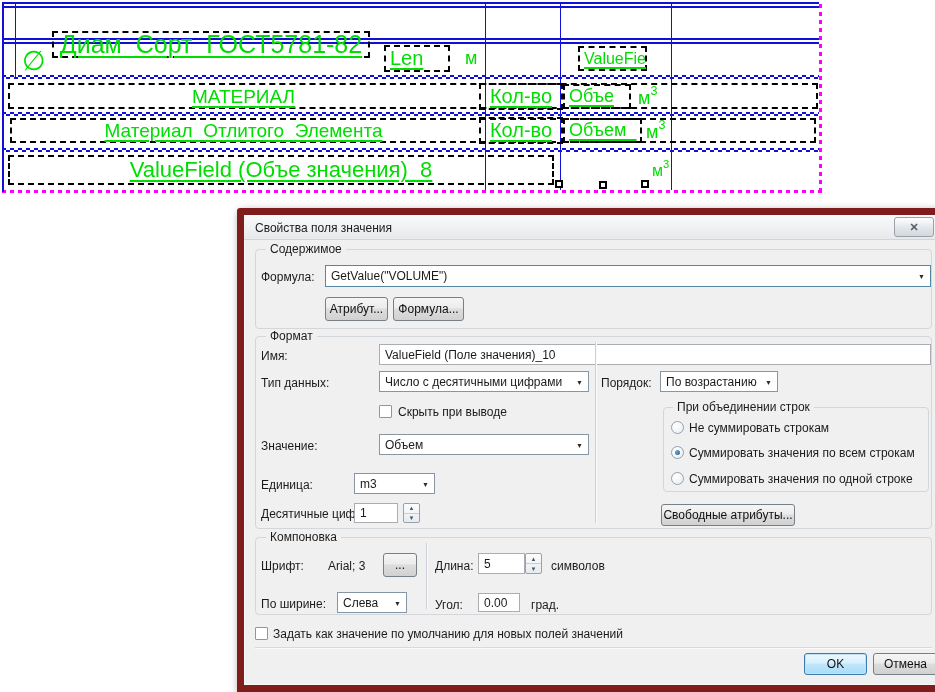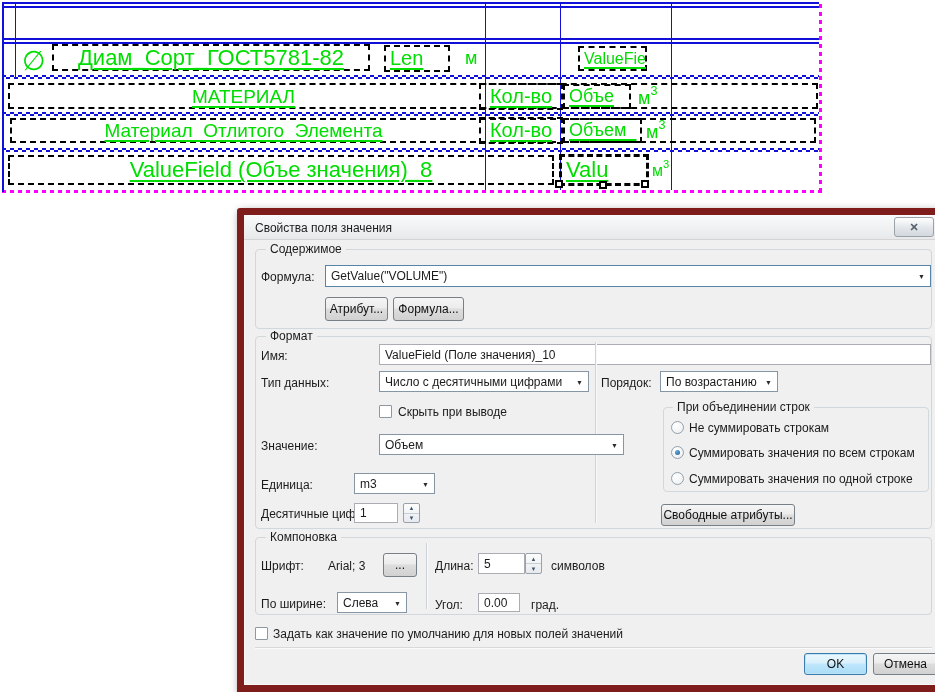--- a/index.html
+++ b/index.html
@@ -98,39 +98,38 @@
 
   <div class="vline thick" style="left:0;top:0;height:190px;"></div>
   <div class="vline" style="left:13px;top:0;height:75px;"></div>
   <div class="vline" style="left:483px;top:0;height:188px;"></div>
   <div class="vline" style="left:558px;top:0;height:188px;"></div>
   <div class="vline" style="left:669px;top:0;height:188px;"></div>
   <div class="mag-v" style="left:817px;top:0;height:190px;"></div>
 
 
   <span class="diam" style="left:20px;top:46px;">∅</span>
-  <div class="dashed-box" style="left:50px;top:42px;width:318px;height:27px;font-size:22px;">Диам_Сорт_ГОСТ5781-82</div>
+  <div class="dashed-box" style="left:50px;top:29px;width:318px;height:27px;font-size:25px;">Диам_Сорт_ГОСТ5781-82</div>
   <div class="dashed-box left" style="left:382px;top:43px;width:66px;height:27px;font-size:20px;">Len</div>
   <span class="unit" style="left:463px;top:46px;font-size:18px;">м</span>
   <div class="dashed-box left" style="left:576px;top:44px;width:69px;height:25px;font-size:16px;">ValueFie</div>
 
   <div class="dashed-box empty" style="left:6px;top:81px;width:810px;height:26px;"></div>
   <div class="cad-text center" style="left:0;top:84px;width:483px;font-size:19px;">МАТЕРИАЛ</div>
   <div class="dashed-box" style="left:477px;top:81px;width:84px;height:27px;font-size:20px;">Кол-во</div>
   <div class="dashed-box left" style="left:561px;top:82px;width:68px;height:25px;font-size:18px;">Объе</div>
   <span class="unit" style="left:636px;top:84px;font-size:18px;"><span>м</span><sup>3</sup></span>
 
   <div class="dashed-box empty" style="left:8px;top:116px;width:806px;height:25px;"></div>
   <div class="cad-text center" style="left:0;top:118px;width:483px;font-size:19px;">Материал_Отлитого_Элемента</div>
   <div class="dashed-box" style="left:477px;top:115px;width:84px;height:27px;font-size:20px;">Кол-во</div>
   <div class="dashed-box left" style="left:561px;top:116px;width:79px;height:25px;font-size:18px;">Объем_</div>
   <span class="unit" style="left:644px;top:118px;font-size:18px;"><span>м</span><sup>3</sup></span>
 
   <div class="dashed-box" style="left:6px;top:153px;width:546px;height:30px;font-size:22px;">ValueField (Объе значения)_8</div>
-  <div class="dashed-box left selected" style="left:557px;top:152px;width:90px;height:32px;font-size:22px;">Valu</div>
   <div class="handle" style="left:553px;top:178px;"></div>
   <div class="handle" style="left:597px;top:179px;"></div>
   <div class="handle" style="left:639px;top:178px;"></div>
   <span class="unit" style="left:650px;top:158px;font-size:16px;"><span>м</span><sup>3</sup></span>
 </div>
 
 <div class="dialog">
   <div class="titlebar">
     <span class="dlg-title">Свойства поля значения</span>
     <div class="close-btn">
@@ -174,21 +173,21 @@
   <div class="grp" style="left:419px;top:192px;width:266px;height:85px;"></div>
   <span class="grp-label" style="left:429px;top:185px;">При объединении строк</span>
   <div class="radio" style="left:427px;top:206px;"></div>
   <span class="lbl" style="left:445px;top:206px;">Не суммировать строкам</span>
   <div class="radio checked" style="left:427px;top:231px;"></div>
   <span class="lbl" style="left:445px;top:231px;">Суммировать значения по всем строкам</span>
   <div class="radio" style="left:427px;top:257px;"></div>
   <span class="lbl" style="left:445px;top:257px;">Суммировать значения по одной строке</span>
 
   <span class="lbl" style="left:17px;top:224px;">Значение:</span>
-  <div class="combo" style="left:135px;top:219px;width:245px;height:21px;">
+  <div class="combo" style="left:135px;top:219px;width:210px;height:21px;">
     <span>Объем</span>
     <span class="arr">▼</span>
   </div>
 
   <span class="lbl" style="left:17px;top:263px;">Единица:</span>
   <div class="combo" style="left:110px;top:258px;width:81px;height:21px;">
     <span>m3</span>
     <span class="arr">▼</span>
   </div>
 

